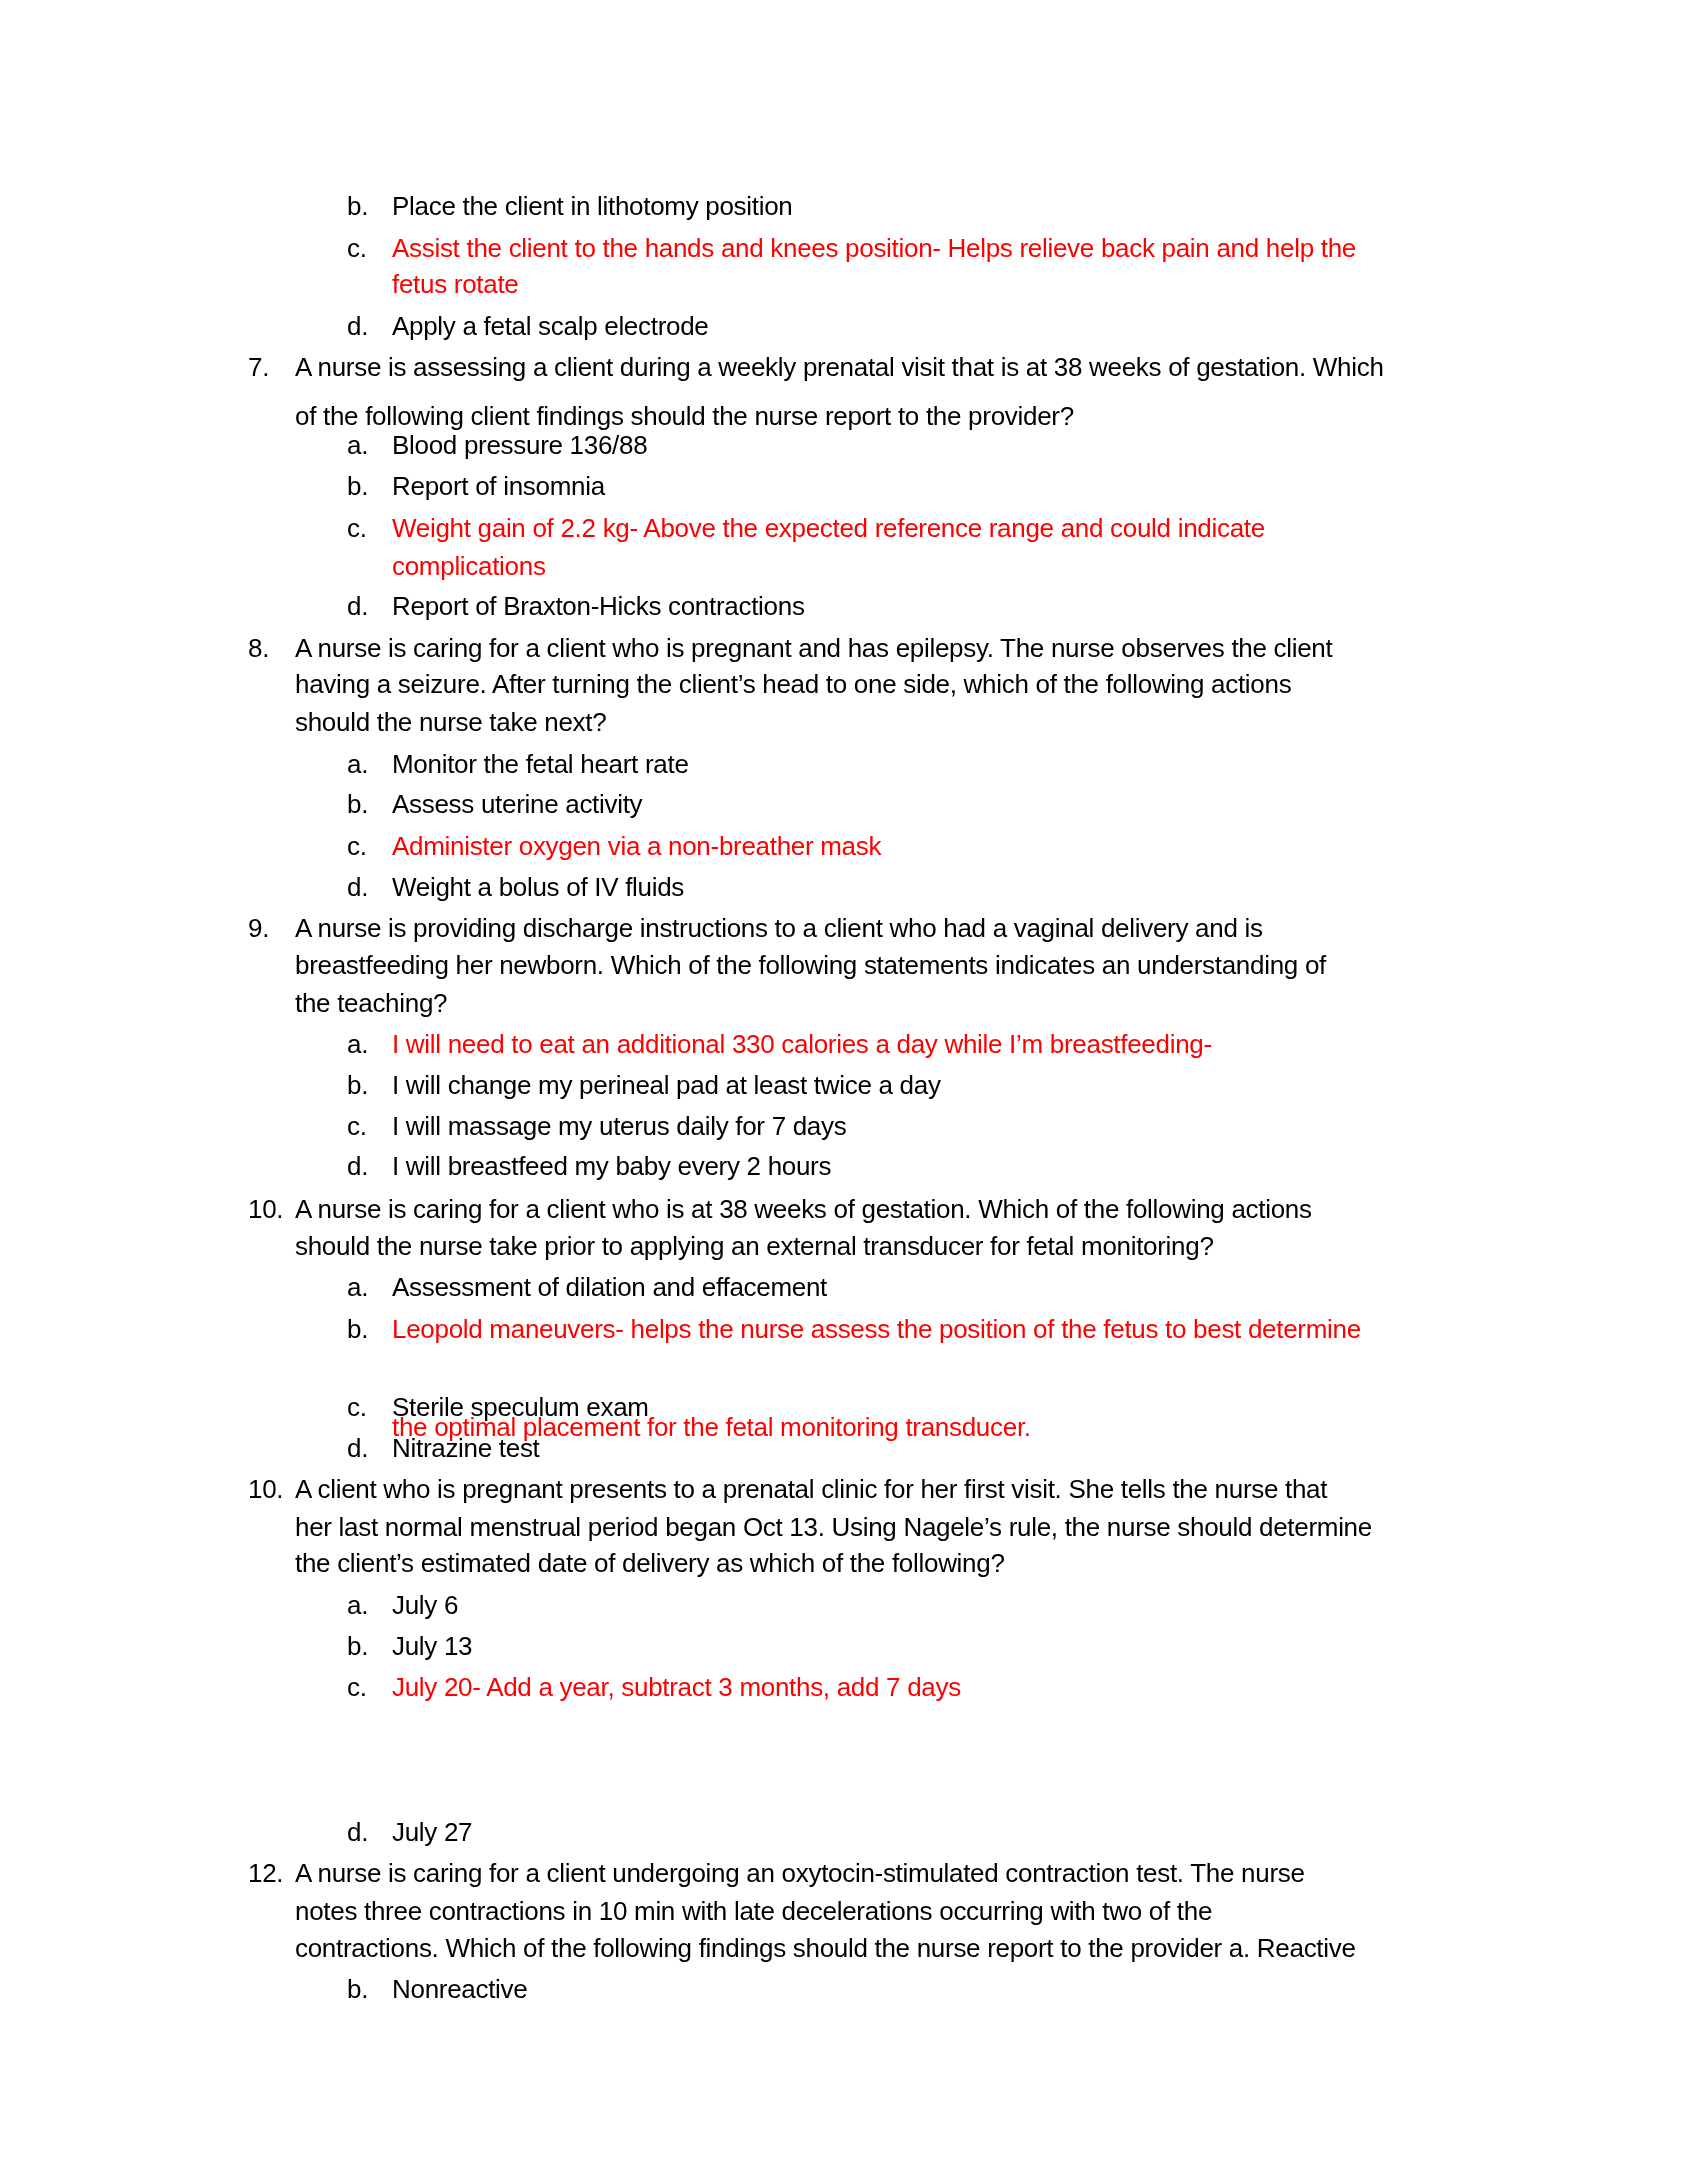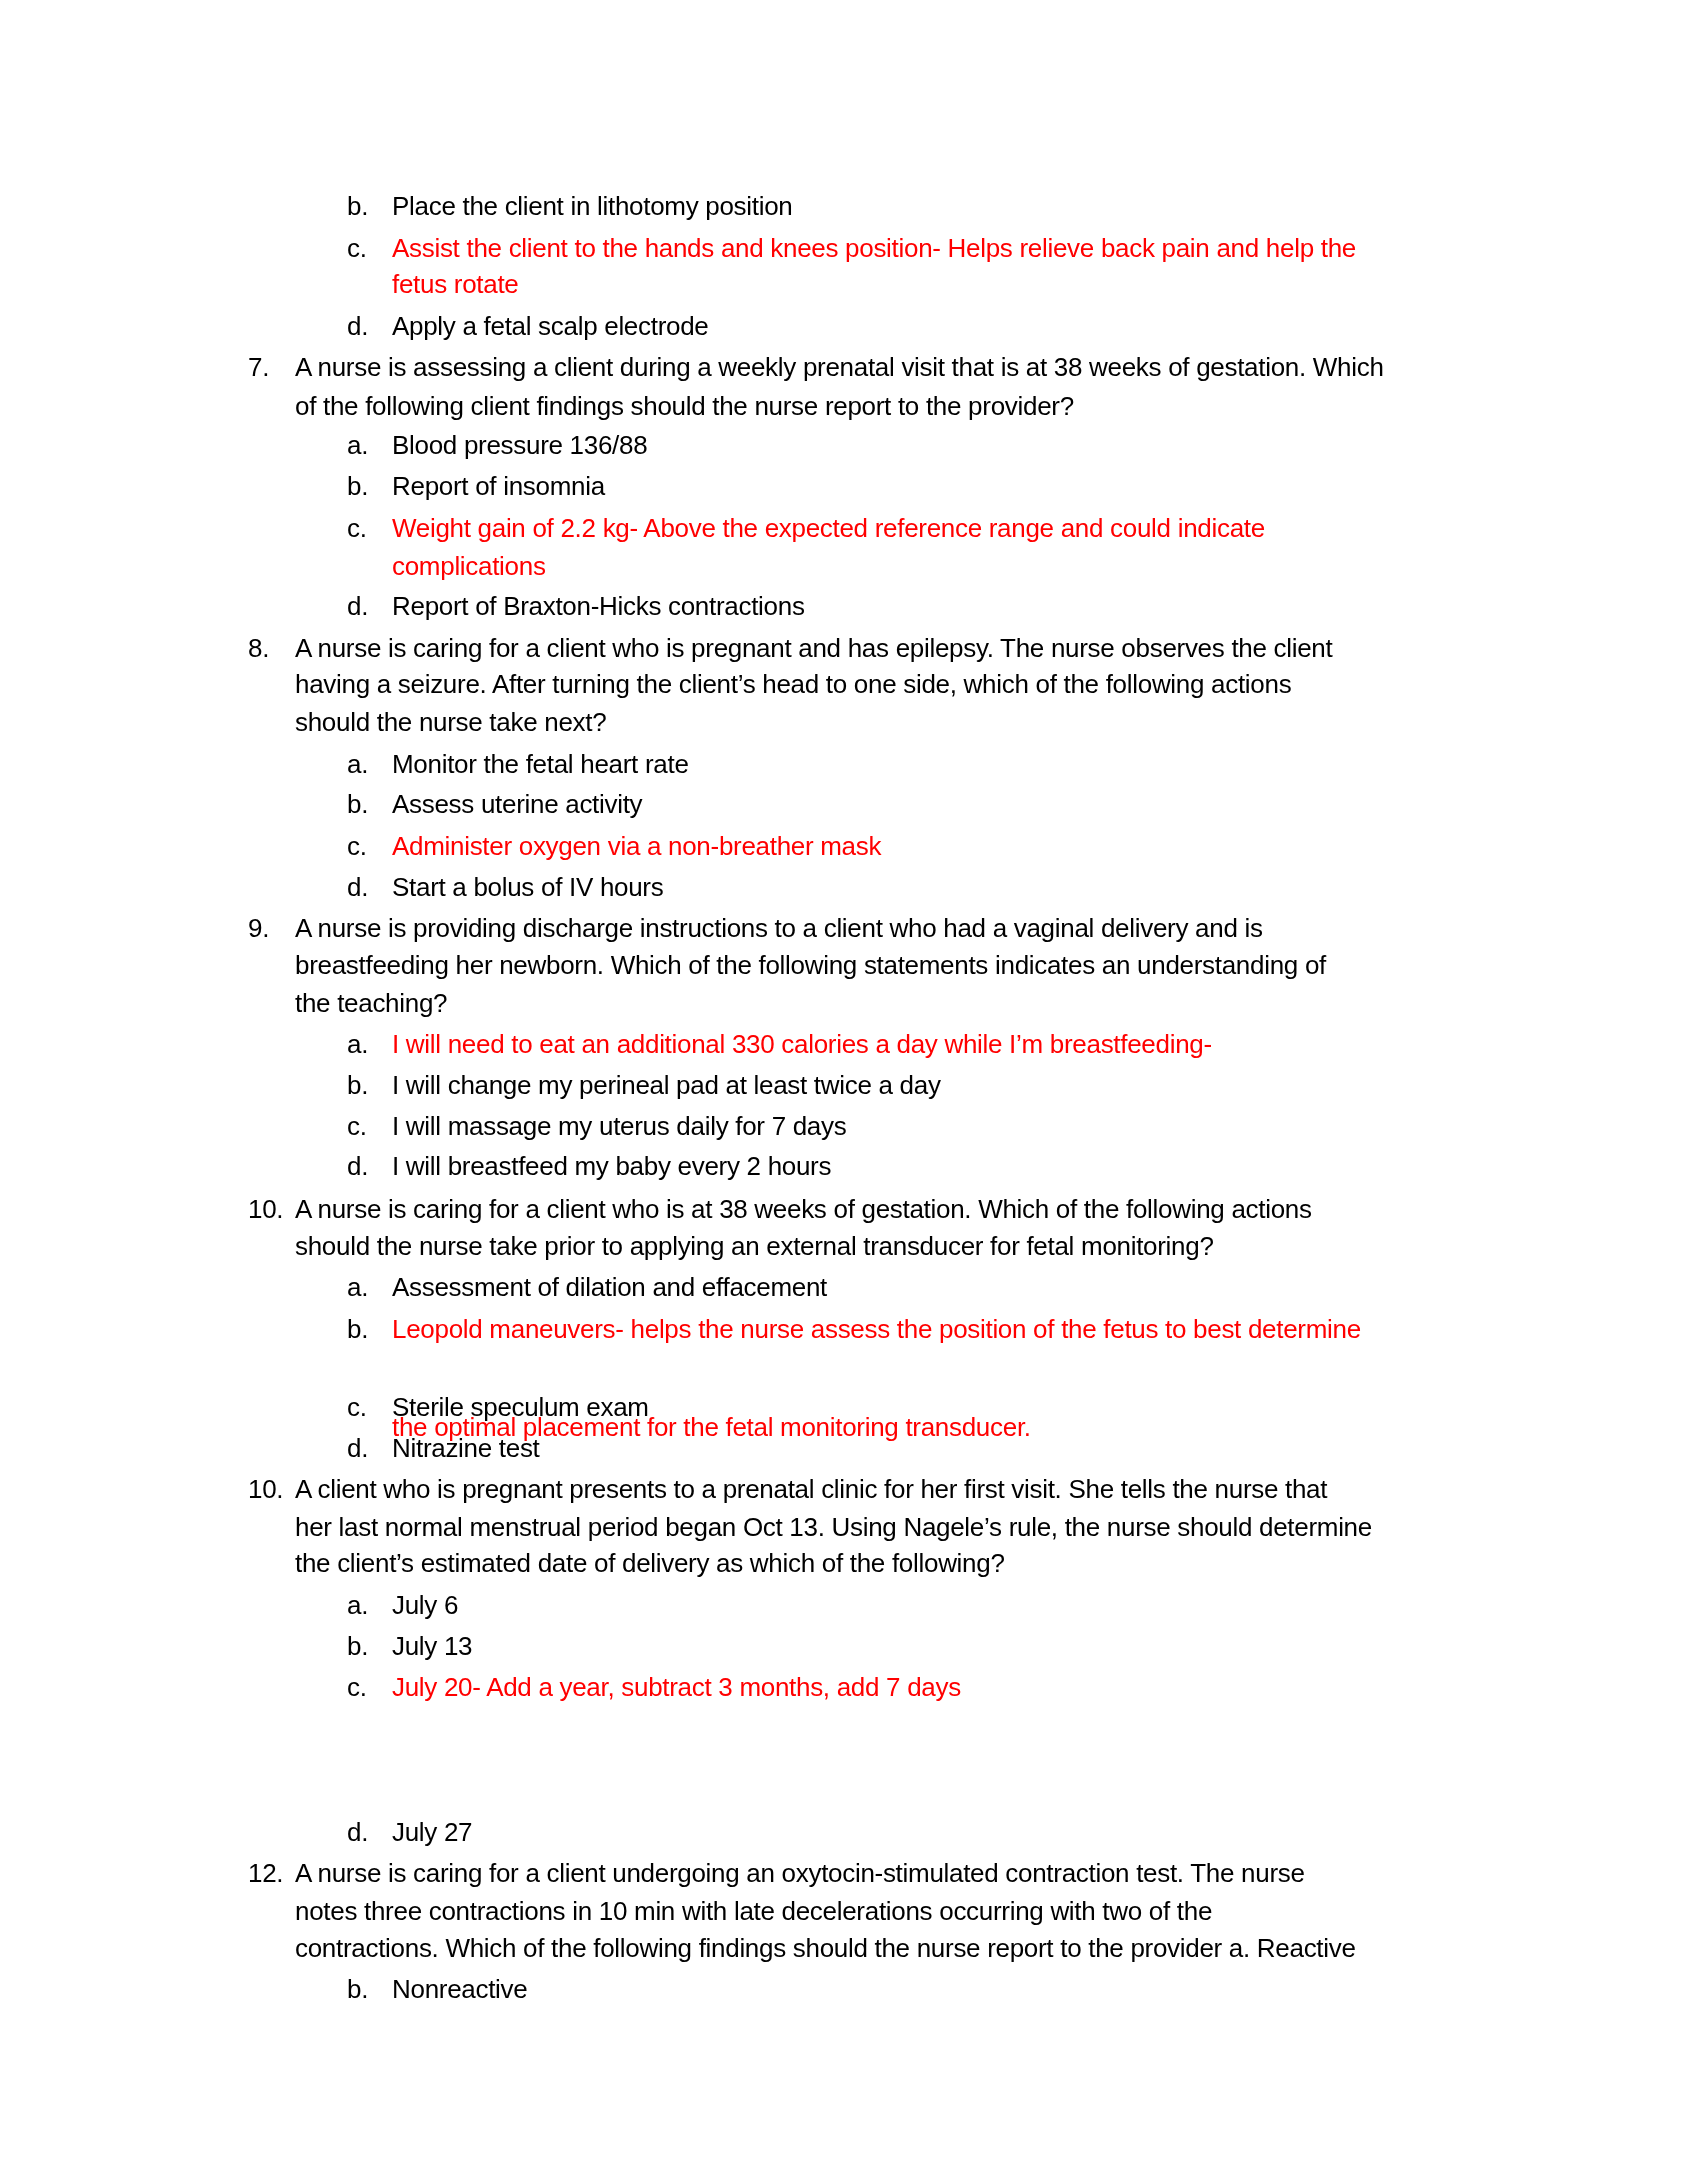--- a/index.html
+++ b/index.html
@@ -27,21 +27,21 @@
     <span class="ln otext ans" style="top:228px">Assist the client to the hands and knees position- Helps relieve back pain and help the</span>
     <span class="ln otext ans" style="top:264px">fetus rotate</span>
 
     <span class="ln olet" style="top:306px">d.</span>
     <span class="ln otext" style="top:306px">Apply a fetal scalp electrode</span>
   </div>
 
   <div>
     <span class="ln qnum" style="top:347px">7.</span>
     <span class="ln qtext" style="top:347px">A nurse is assessing a client during a weekly prenatal visit that is at 38 weeks of gestation. Which</span>
-    <span class="ln qtext" style="top:386px">of the following client findings should the nurse report to the provider?</span>
+    <span class="ln qtext" style="top:396px">of the following client findings should the nurse report to the provider?</span>
 
     <span class="ln olet" style="top:425px">a.</span>
     <span class="ln otext" style="top:425px">Blood pressure 136/88</span>
 
     <span class="ln olet" style="top:466px">b.</span>
     <span class="ln otext" style="top:466px">Report of insomnia</span>
 
     <span class="ln olet" style="top:508px">c.</span>
     <span class="ln otext ans" style="top:508px">Weight gain of 2.2 kg- Above the expected reference range and could indicate</span>
     <span class="ln otext ans" style="top:546px">complications</span>
@@ -59,21 +59,21 @@
     <span class="ln olet" style="top:744px">a.</span>
     <span class="ln otext" style="top:744px">Monitor the fetal heart rate</span>
 
     <span class="ln olet" style="top:784px">b.</span>
     <span class="ln otext" style="top:784px">Assess uterine activity</span>
 
     <span class="ln olet" style="top:826px">c.</span>
     <span class="ln otext ans" style="top:826px">Administer oxygen via a non-breather mask</span>
 
     <span class="ln olet" style="top:867px">d.</span>
-    <span class="ln otext" style="top:867px">Start a bolus of IV hours</span>
+    <span class="ln otext" style="top:867px">Weight a bolus of IV fluids</span>
   </div>
 
   <div>
     <span class="ln qnum" style="top:908px">9.</span>
     <span class="ln qtext" style="top:908px">A nurse is providing discharge instructions to a client who had a vaginal delivery and is</span>
     <span class="ln qtext" style="top:945px">breastfeeding her newborn. Which of the following statements indicates an understanding of</span>
     <span class="ln qtext" style="top:983px">the teaching?</span>
 
     <span class="ln olet" style="top:1024px">a.</span>
     <span class="ln otext ans" style="top:1024px">I will need to eat an additional 330 calories a day while I’m breastfeeding-</span>

